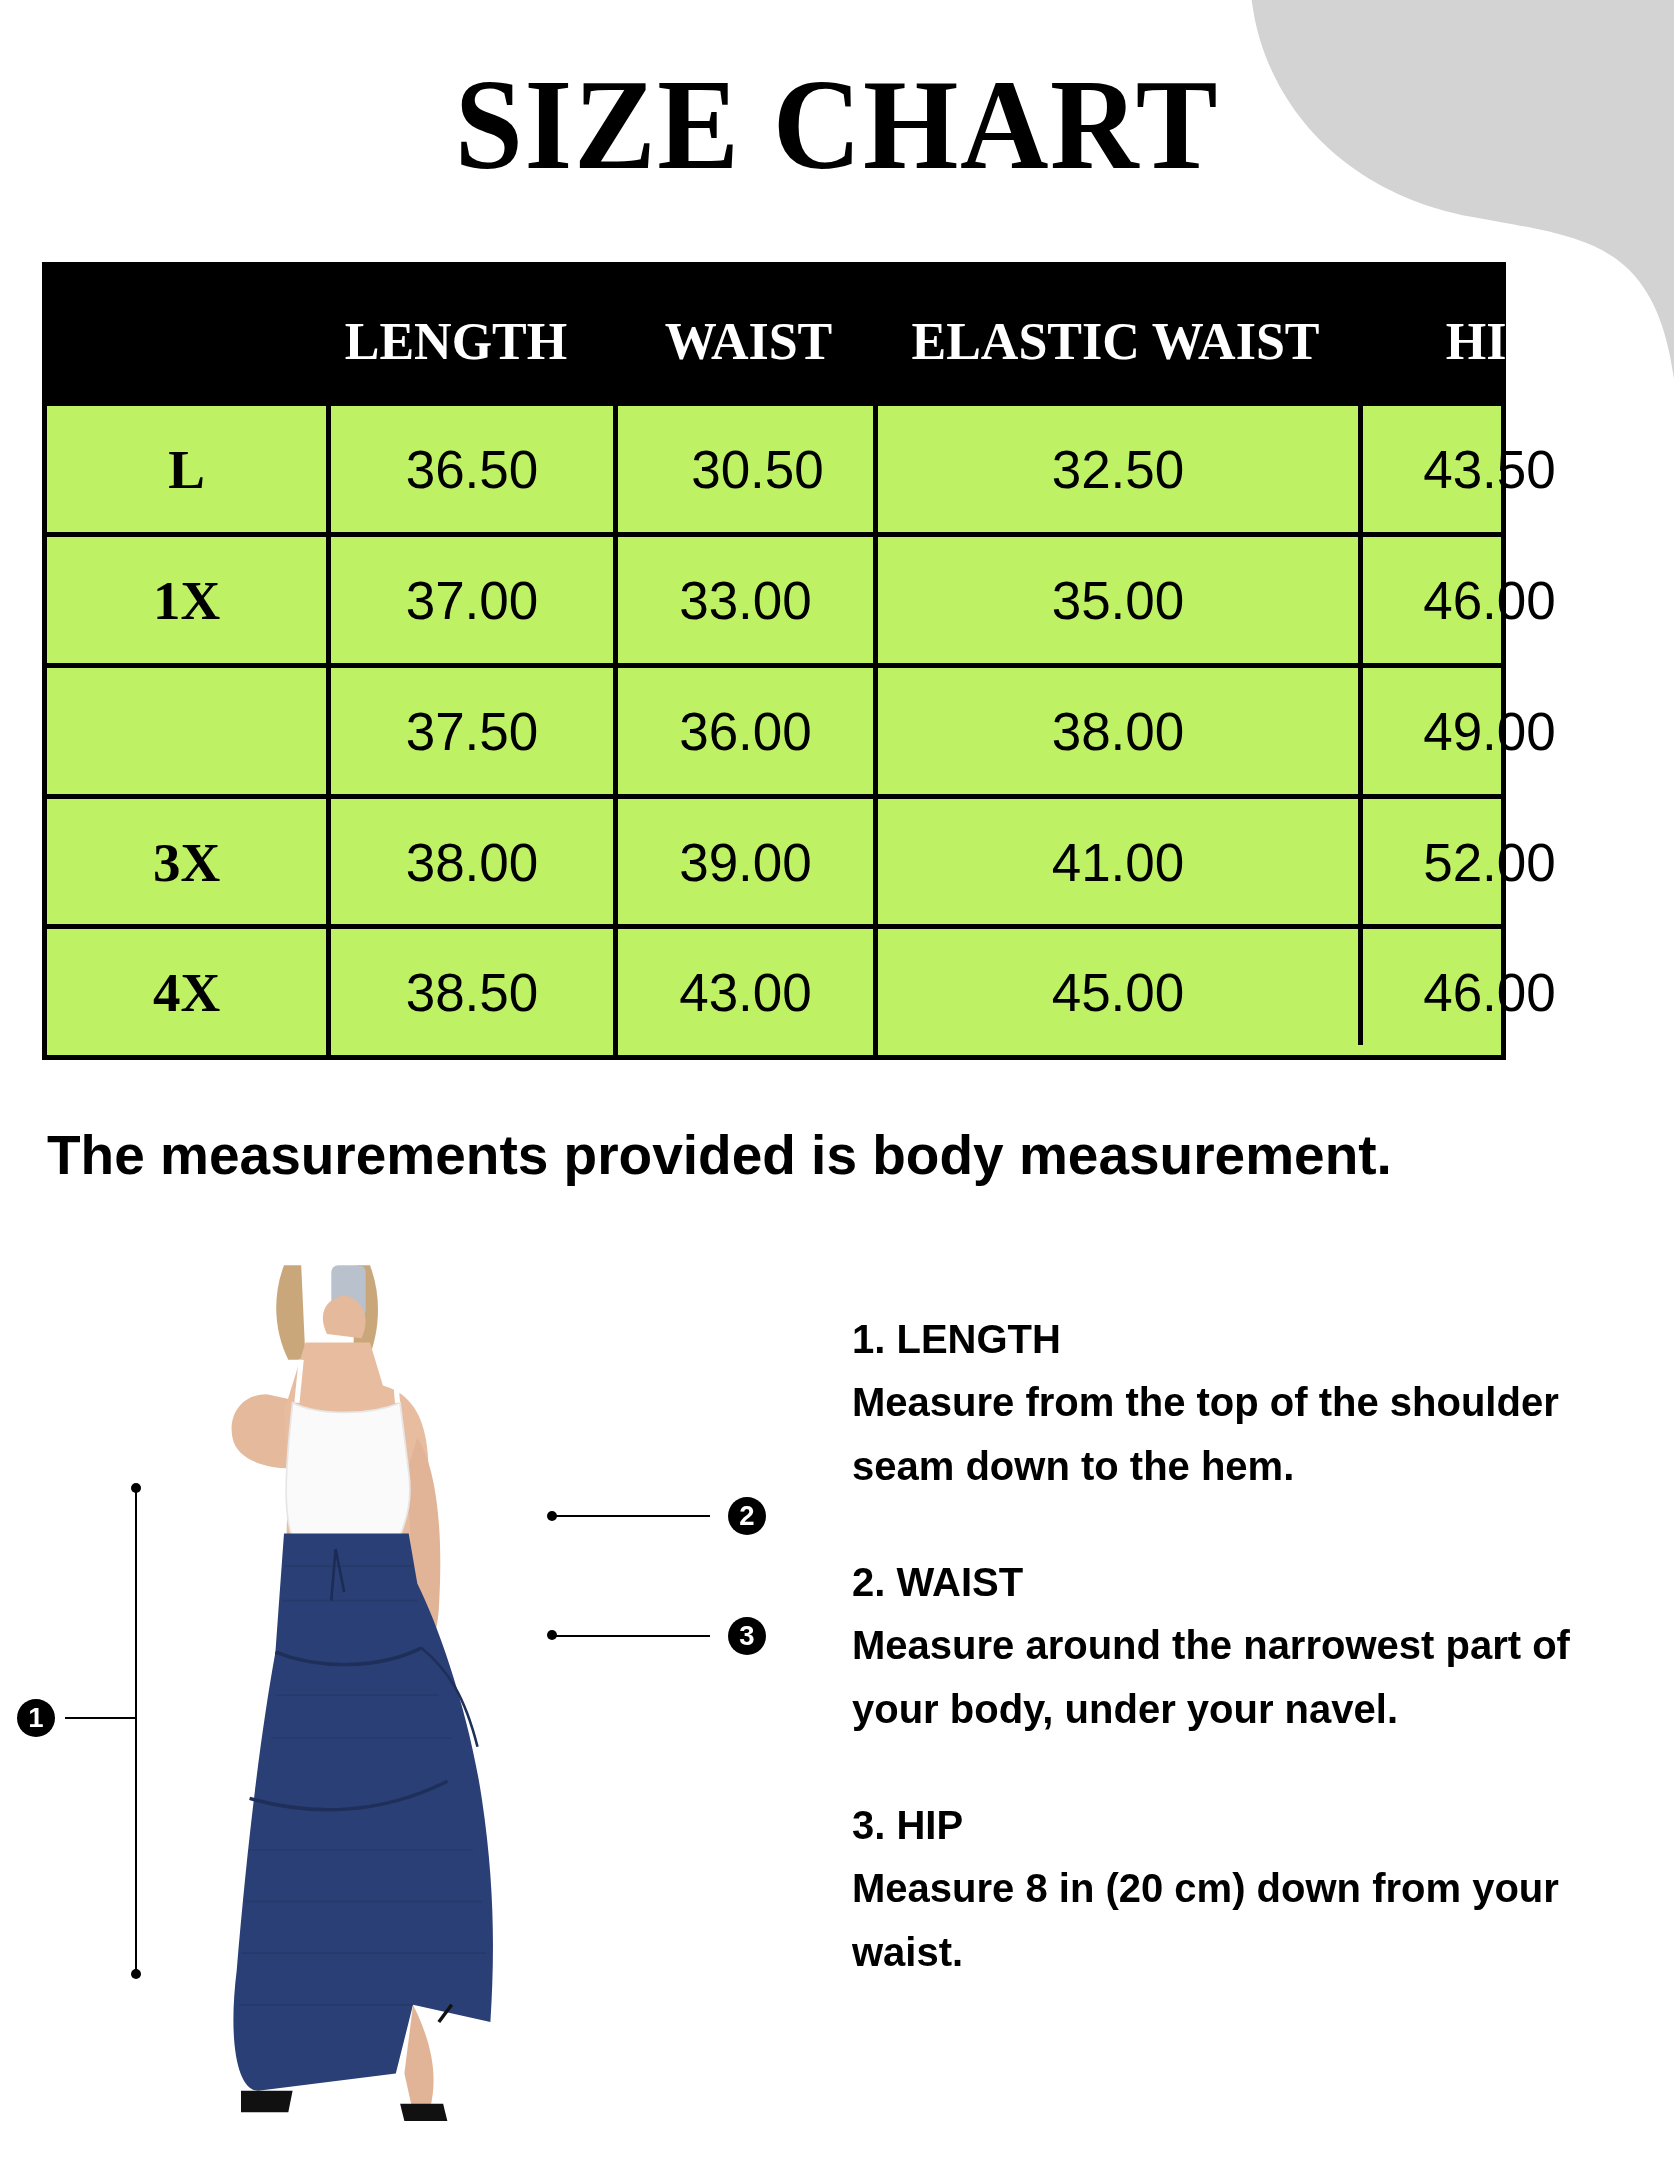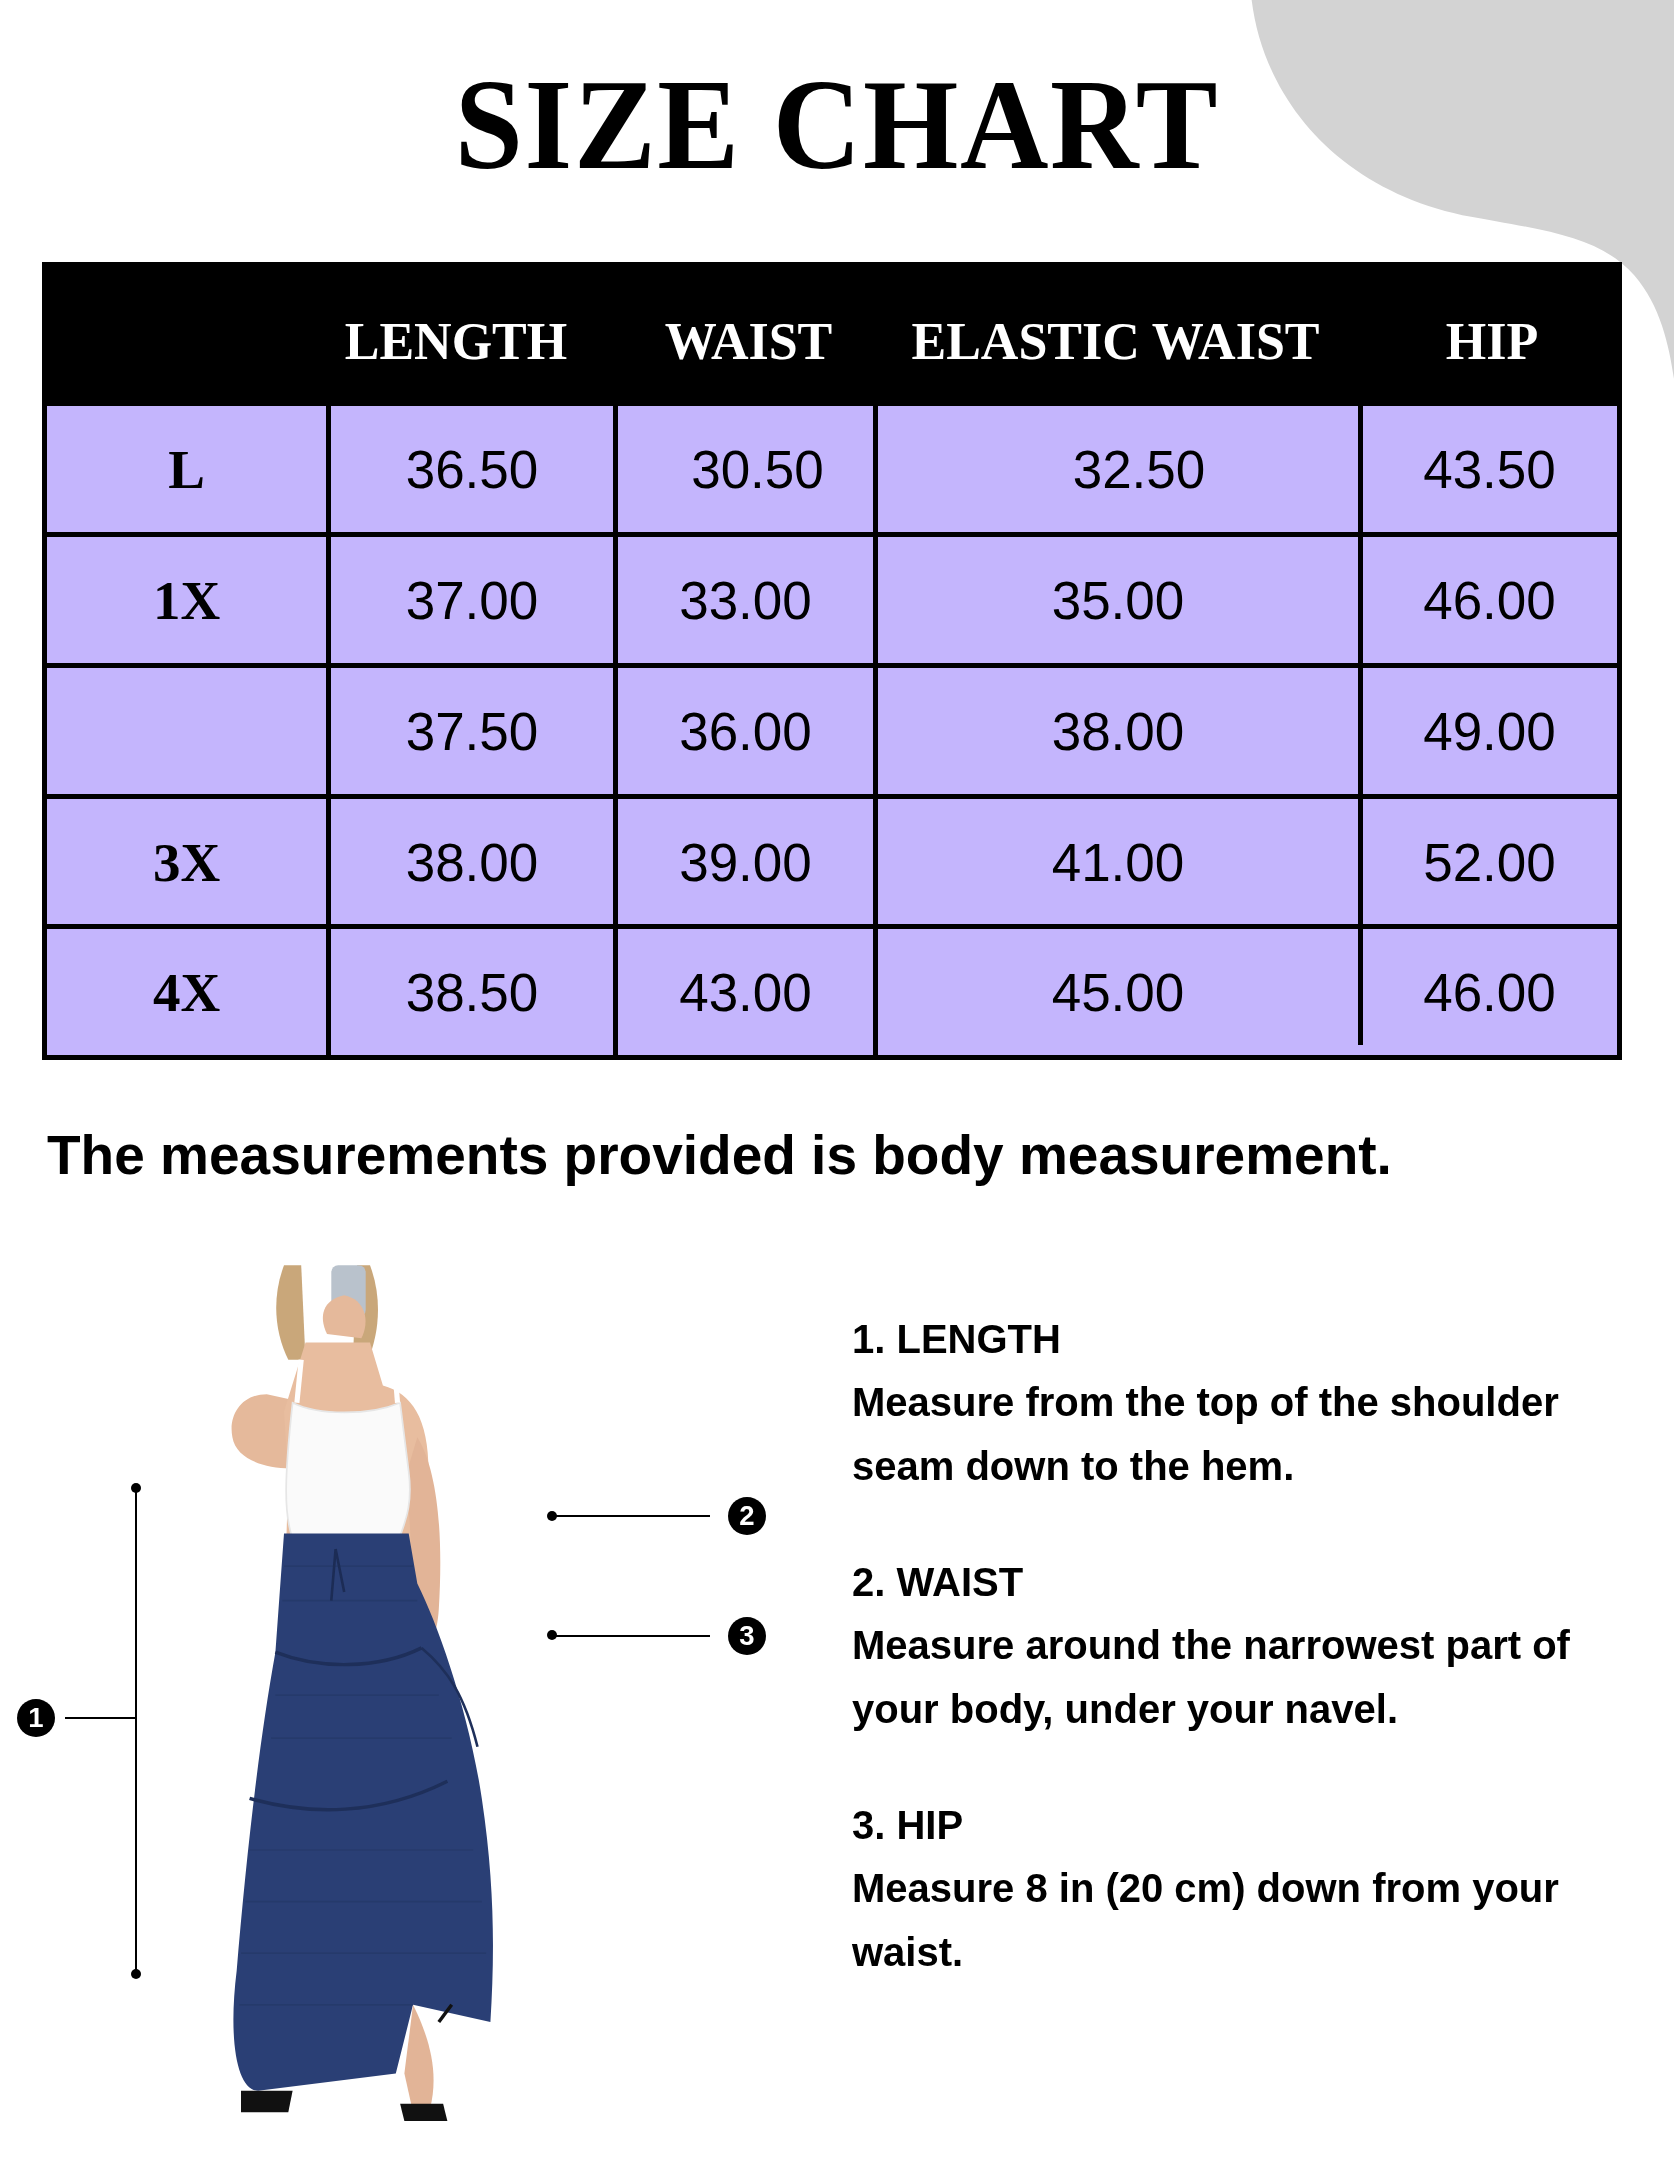--- a/index.html
+++ b/index.html
@@ -7,22 +7,22 @@
     width:1674px; height:2177px; position:relative; overflow:hidden;
     background:#ffffff; font-family:"Liberation Sans", sans-serif; color:#000;
   }
   .blob { position:absolute; left:0; top:0; width:1674px; height:396px; }
   .title {
     position:absolute; left:0; top:60px; width:1674px; text-align:center;
     font-family:"Liberation Serif", serif; font-weight:bold; font-size:129px;
     letter-spacing:1.7px; line-height:1; transform:scaleX(0.95);
   }
   .table {
-    position:absolute; left:42px; top:262px; width:1580px; height:798px;
-    border:5.2px solid #000; box-sizing:border-box; background:#c4b5fd;
+    position:absolute; left:42px; top:262px; width:1464px; height:798px;
+    border:5.2px solid #000; box-sizing:border-box; background:#bef264;
   }
   .thead {
     position:absolute; left:0; top:0; right:0; height:139px; background:#000;
   }
   .th {
     position:absolute; top:45px; height:60px; line-height:60px; text-align:center;
     color:#fff; font-family:"Liberation Serif", serif; font-weight:bold; font-size:52px;
     white-space:nowrap;
   }
   .trow { position:absolute; left:0; right:0; height:131px; border-top:5.2px solid #000; box-sizing:border-box; }
@@ -67,21 +67,21 @@
 
   <div class="vline" style="left:279px;"></div>
   <div class="vline" style="left:566px;"></div>
   <div class="vline" style="left:826px;"></div>
   <div class="vline" style="left:1311px; bottom:10.3px;"></div>
 
   <div class="trow" style="top:134px;">
     <div class="td size" style="left:0;width:279px;">L</div>
     <div class="td" style="left:284px;width:282px;">36.50</div>
     <div class="td" style="left:571px;width:255px;padding-left:12px;">30.50</div>
-    <div class="td" style="left:831px;width:480px;padding-left:21px;">32.50</div>
+    <div class="td" style="left:831px;width:480px;">32.50</div>
     <div class="td" style="left:1316px;width:253px;">43.50</div>
   </div>
   <div class="trow" style="top:265px;">
     <div class="td size" style="left:0;width:279px;border-radius:24px;">1X</div>
     <div class="td" style="left:284px;width:282px;">37.00</div>
     <div class="td" style="left:571px;width:255px;">33.00</div>
     <div class="td" style="left:831px;width:480px;">35.00</div>
     <div class="td" style="left:1316px;width:253px;">46.00</div>
   </div>
   <div class="trow" style="top:396px;">

